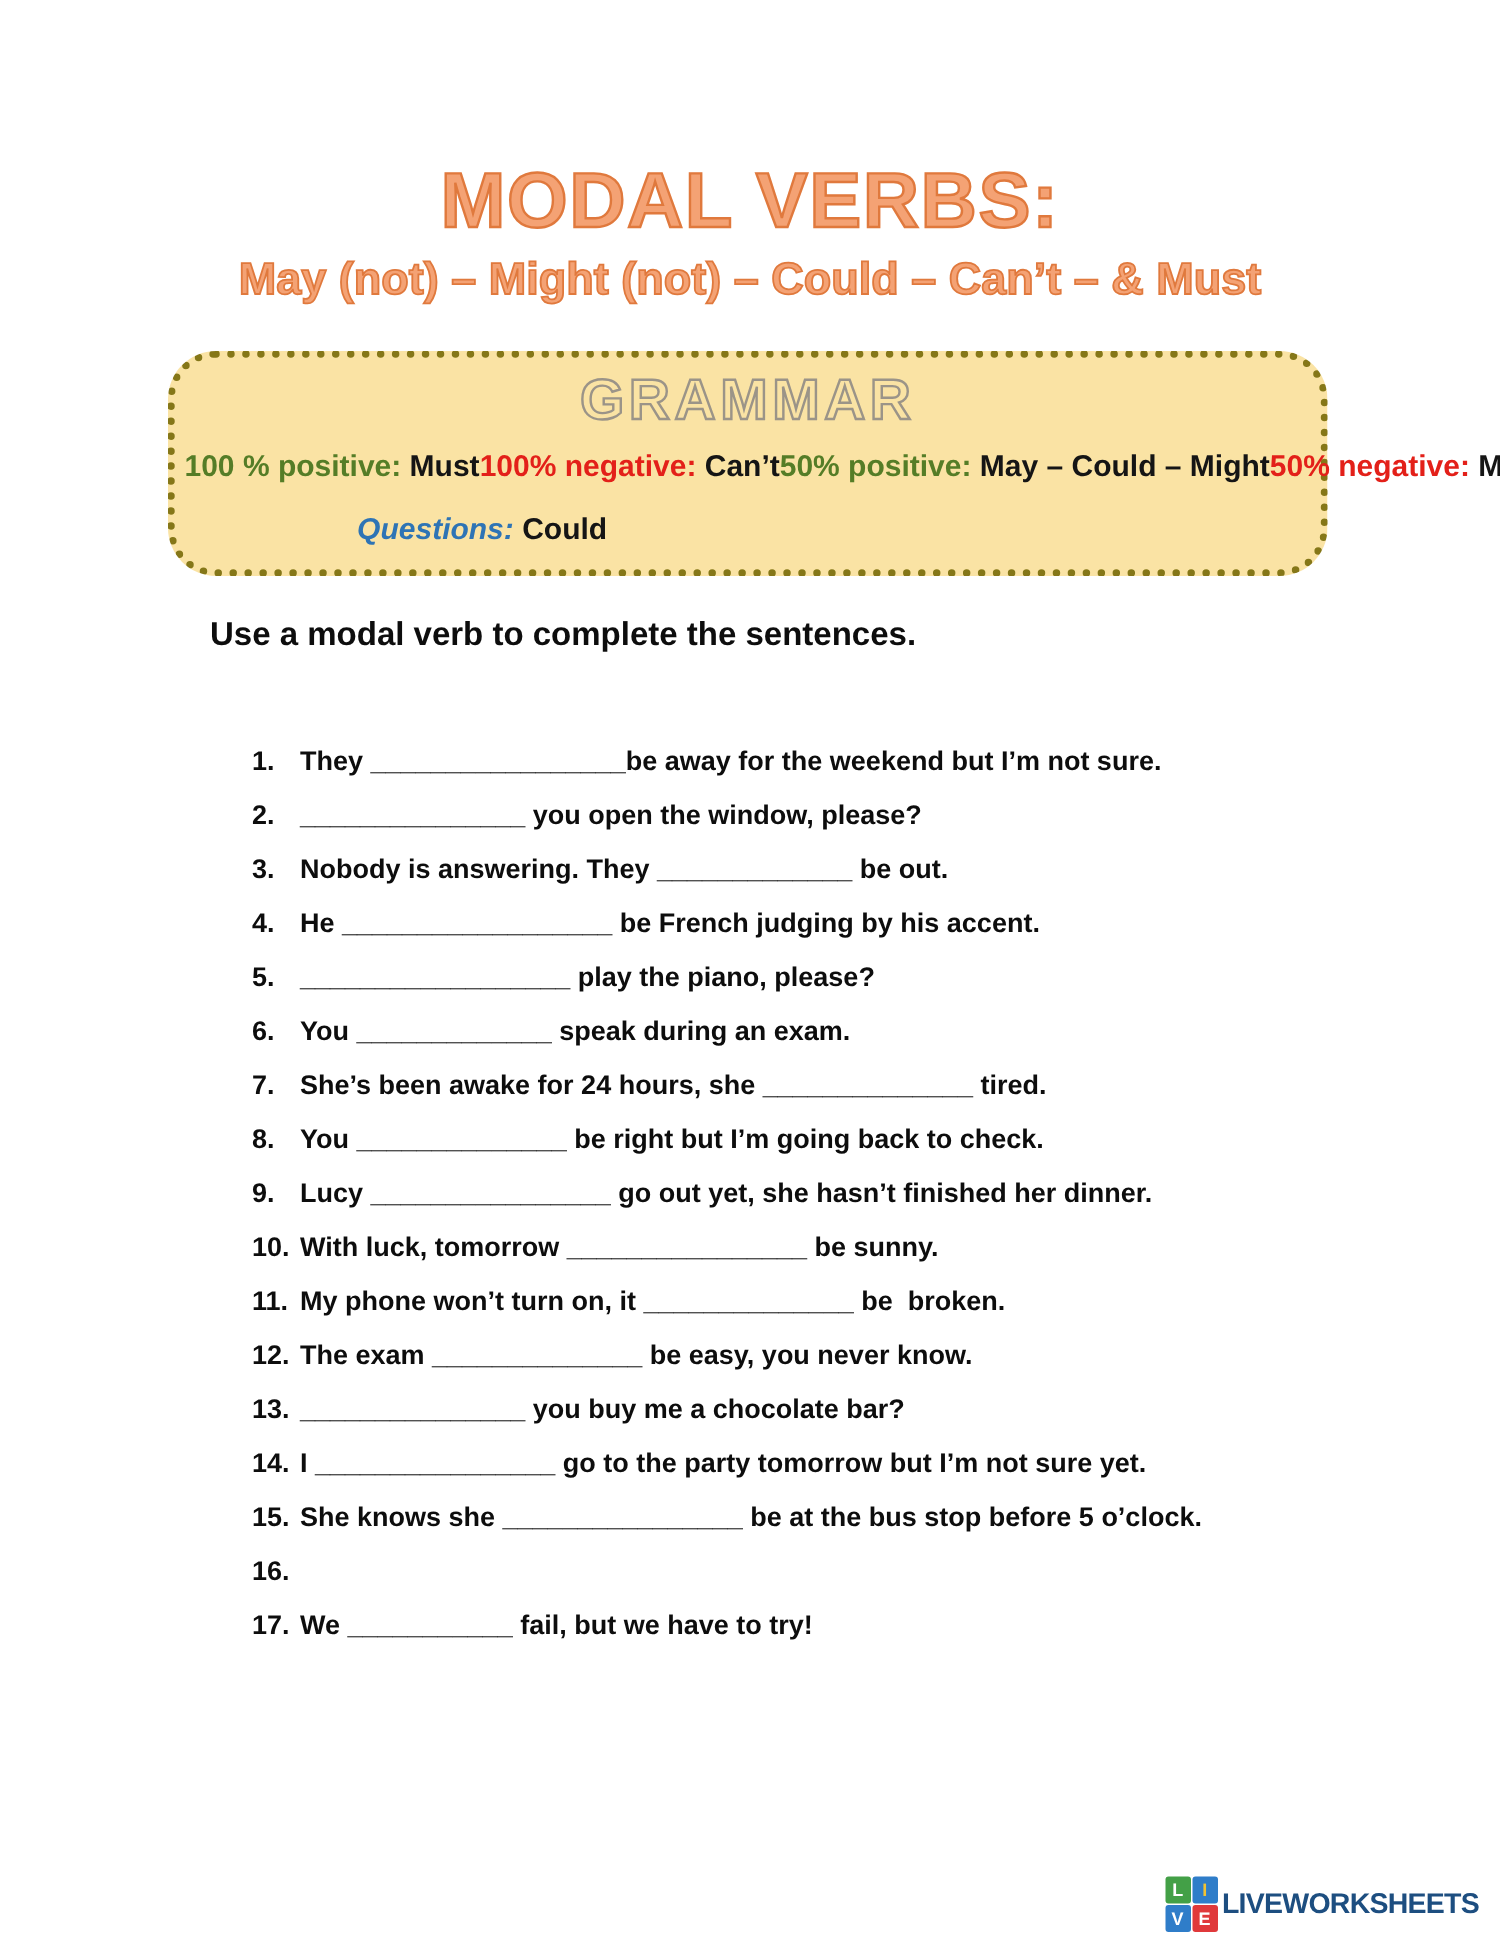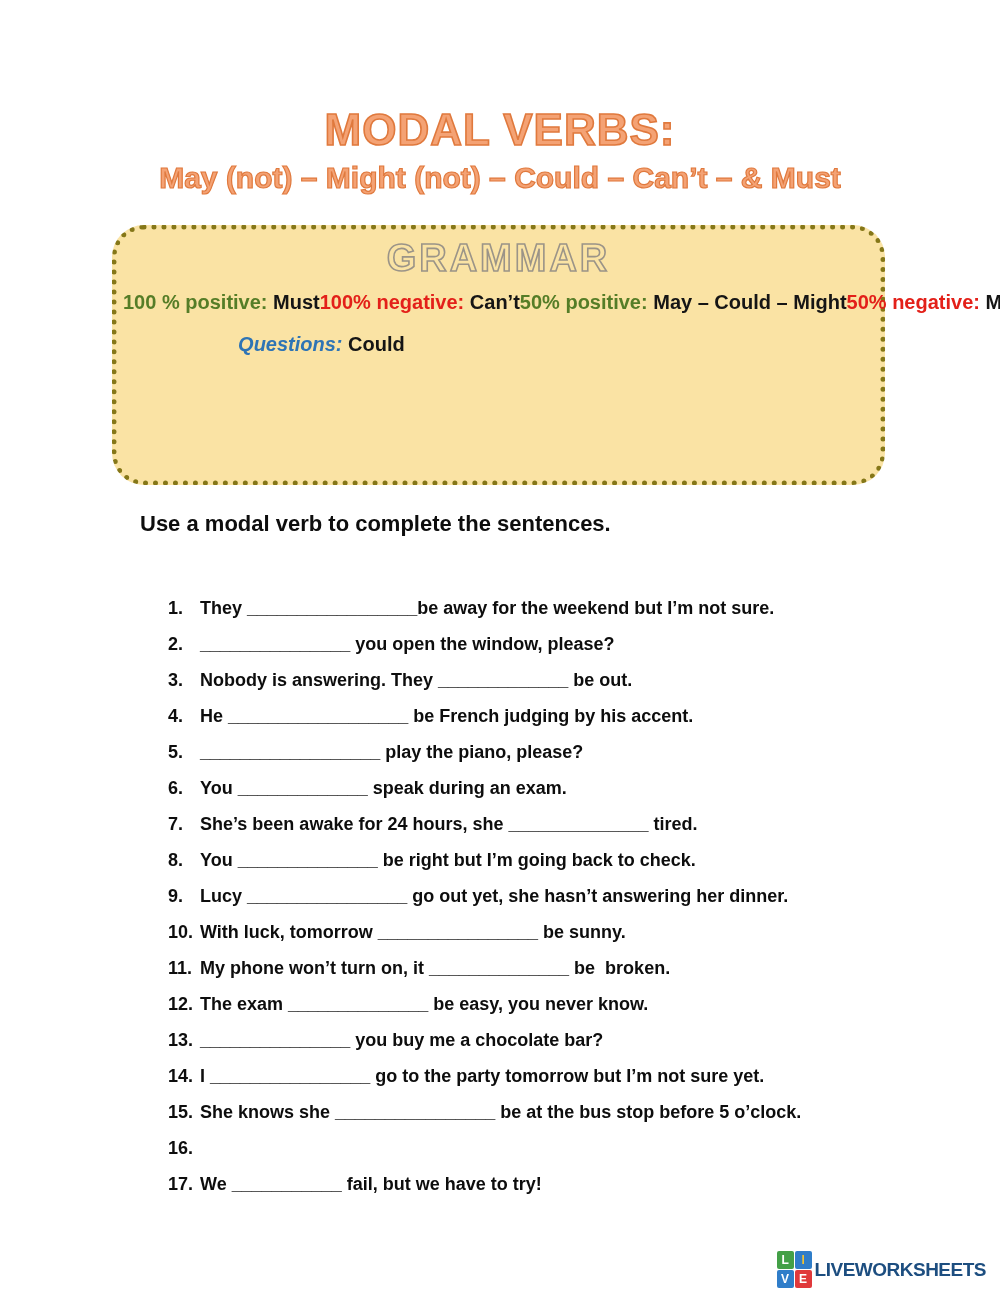--- a/index.html
+++ b/index.html
@@ -10,21 +10,21 @@
     position:relative;
     overflow:hidden;
     color:#111;
   }
   .sheet{position:relative;width:1000px;height:1291px;}
 
   
   .title{
     padding-top:106px;
     text-align:center;
-    font-size:44px;
+    font-size:52px;
     font-weight:bold;
     letter-spacing:1px;
     color:var(--orange_fill);
     -webkit-text-stroke:1.6px var(--orange_outline);
     line-height:1.1;
   }
   .subtitle{
     margin-top:7px;
     text-align:center;
     font-size:30px;
@@ -32,21 +32,21 @@
     color:var(--orange_fill);
     -webkit-text-stroke:1.2px var(--orange_outline);
     line-height:1.1;
   }
 
   
   .grammar-box{
     box-sizing:border-box;
     margin:31px 115px 0 112px;
     width:773px;
-    height:260px;
+    height:150px;
     background:var(--box_bg);
     border:5px dotted var(--box_border);
     border-radius:32px;
     padding:8px 6px 0 6px;
   }
   .grammar-heading{
     text-align:center;
     font-size:38px;
     font-weight:bold;
     letter-spacing:3px;
@@ -188,21 +188,21 @@
     <div class="item">
         <span class="num">7.</span>
         <span class="txt">She’s been awake for 24 hours, she ______________ tired.</span>
       </div>
     <div class="item">
         <span class="num">8.</span>
         <span class="txt">You ______________ be right but I’m going back to check.</span>
       </div>
     <div class="item">
         <span class="num">9.</span>
-        <span class="txt">Lucy ________________ go out yet, she hasn’t answering her dinner.</span>
+        <span class="txt">Lucy ________________ go out yet, she hasn’t finished her dinner.</span>
       </div>
     <div class="item">
         <span class="num">10.</span>
         <span class="txt">With luck, tomorrow ________________ be sunny.</span>
       </div>
     <div class="item">
         <span class="num">11.</span>
         <span class="txt">My phone won’t turn on, it ______________ be  broken.</span>
       </div>
     <div class="item">

